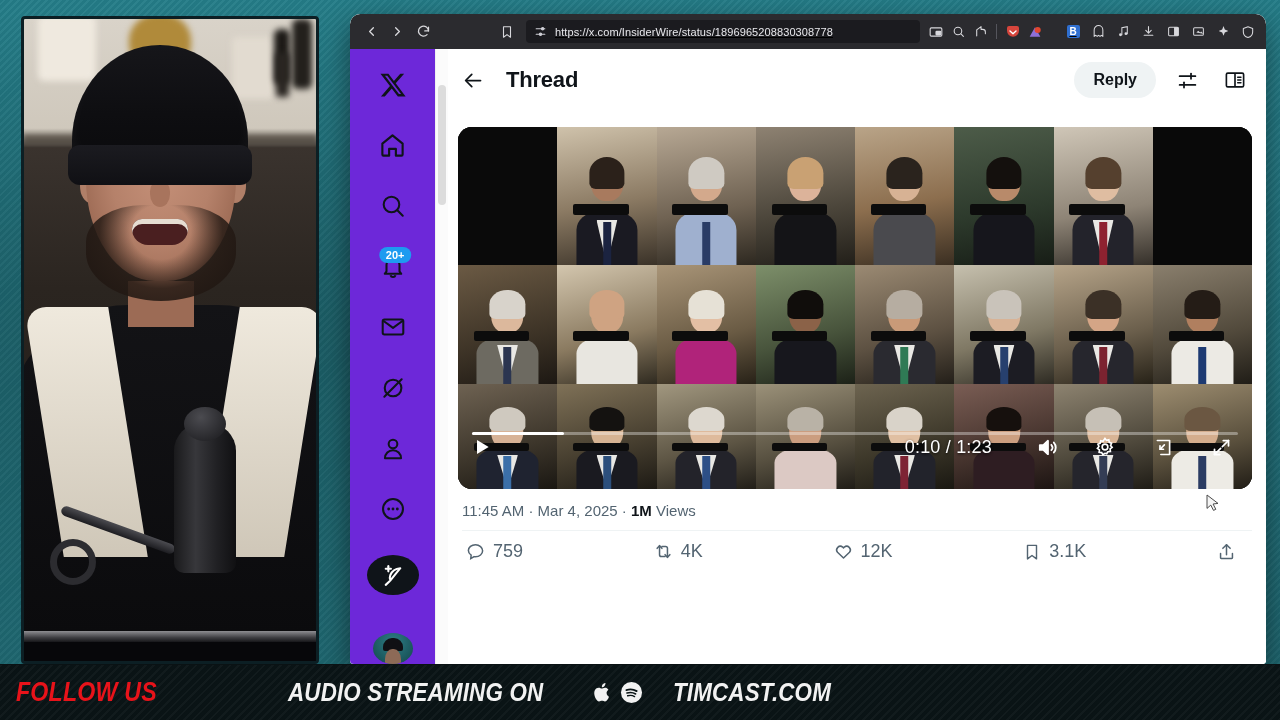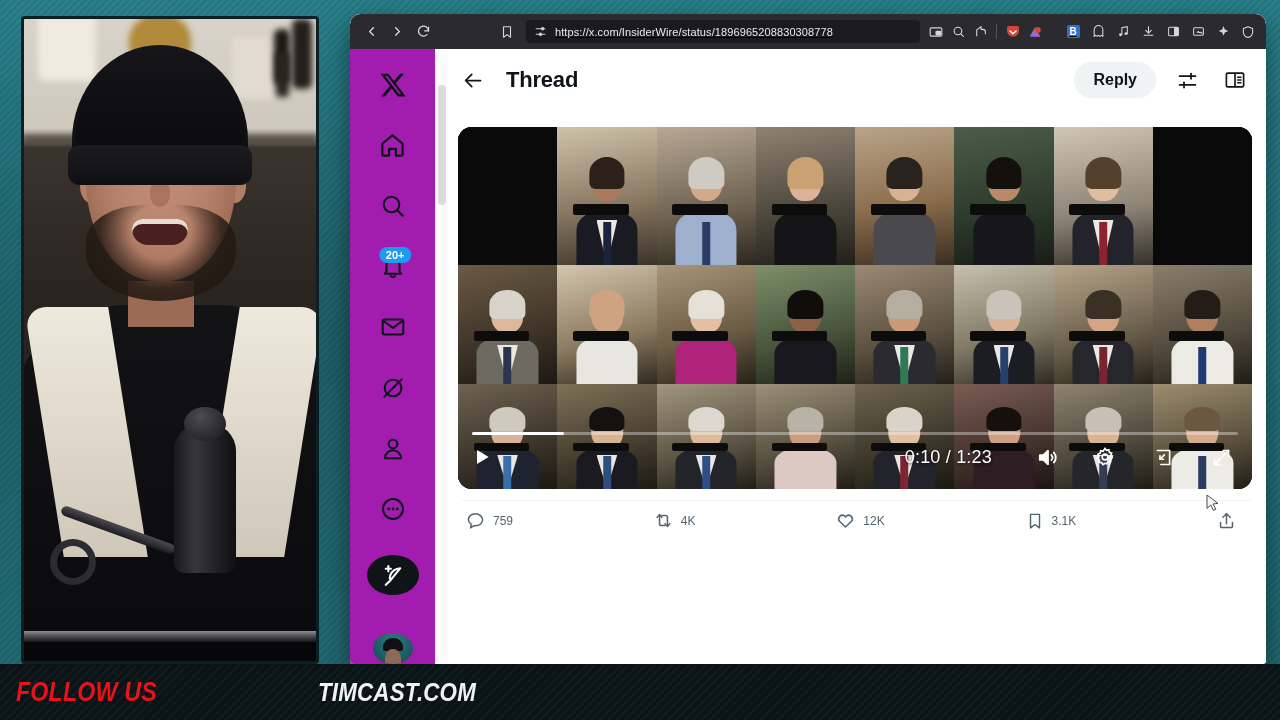--- a/index.html
+++ b/index.html
@@ -171,21 +171,21 @@
   .tb-right { display:flex; align-items:center; gap:2px; flex:0 0 auto; }
   .tb-sep { width:1px; height:15px; background:#55555c; margin:0 4px; }
   .ext-ico { width:20px;height:20px; display:flex;align-items:center;justify-content:center; border-radius:3px;}
   .tb-ext-group{ display:flex; align-items:center; gap:5px; margin-left:16px; }
   .ext-sq{ width:13px;height:13px; border-radius:2px; display:flex;align-items:center;justify-content:center;
            font-size:10px; font-weight:bold; }
 
   
   #page { position:absolute; left:0; right:0; top:35px; bottom:0; background:#fff; display:flex; }
   #xnav {
-    width:85px; flex:0 0 85px; background:#a21caf;
+    width:85px; flex:0 0 85px; background:#6d28d9;
     display:flex; flex-direction:column; align-items:center;
     padding-top:14px; gap:16px;
   }
   .nav-item{
     width:56px;height:58px; display:flex;align-items:center;justify-content:center;
     position:relative; border-radius:50%;
   }
   .nav-item svg{ display:block; }
   .badge {
     position:absolute; top:2px; left:50%; transform:translateX(-42%);
@@ -279,38 +279,38 @@
     position:absolute; left:16%; top:56%; width:56%; height:8%;
     background:#0c0c0c; border-radius:2px;
   }
 
   #vprogress{
     position:absolute; left:14px; right:14px; bottom:54px; height:3px;
     background: rgba(255,255,255,.35); border-radius:2px;
   }
   #vprogress .fill{ width:14%; height:100%; background:#fff; border-radius:2px; }
   #vcontrols{
-    position:absolute; left:0; right:0; bottom:5px; height:54px;
+    position:absolute; left:0; right:0; bottom:15px; height:54px;
     display:flex; align-items:center; padding:0 14px; gap:18px;
     color:#fff;
   }
   #vcontrols .ctl{ display:flex; align-items:center; justify-content:center; }
   #vtime{ font-size:18px; font-weight:500; letter-spacing:.2px; margin-right:14px;
           text-shadow:0 1px 3px rgba(0,0,0,.8); }
   .ctl-gap{ flex:1 1 auto; }
   .vc-ico{ width:34px;height:34px; margin-left:6px; display:flex;align-items:center;justify-content:center;}
 
   #meta-row{
     padding:13px 14px 0 14px; font-size:15px; color:#536471;
   }
   #meta-row b{ color:#0f1419; font-weight:700; }
   #meta-sep{ margin:11px 14px 0 14px; border-top:1px solid #eff3f4; }
   #engage{
     display:flex; align-items:center; padding:10px 22px 0 18px;
-    color:#536471; font-size:12px;
+    color:#536471; font-size:18px;
   }
   .eng{ display:flex; align-items:center; gap:8px; }
   .eng-gap{ flex:1 1 auto; }
 
   
   #banner{
     position:absolute; left:0; right:0; bottom:0; height:56px;
     background:#0a1416;
     background-image: repeating-linear-gradient(
       -45deg, rgba(255,255,255,.030) 0 2px, rgba(0,0,0,.03) 2px 6px);
@@ -869,20 +869,28 @@
             <svg width="21" height="21" viewBox="0 0 24 24" fill="none" stroke="#fff" stroke-width="2" stroke-linecap="round" stroke-linejoin="round">
                 <polyline points="14 4 20 4 20 10"></polyline>
                 <polyline points="10 20 4 20 4 14"></polyline>
                 <line x1="20" y1="4" x2="13" y2="11"></line>
                 <line x1="4" y1="20" x2="11" y2="13"></line>
               </svg>
           </div>
         </div>
       </div>
 
+      <div id="meta-row">
+        <span>11:45 AM</span>
+        <span>·</span>
+        <span>Mar 4, 2025</span>
+        <span>·</span>
+        <b>1M</b>
+        <span>Views</span>
+      </div>
 
       <div id="meta-sep"></div>
 
       <div id="engage">
         <div class="eng">
           <svg width="19" height="19" viewBox="0 0 24 24" fill="none" stroke="#536471" stroke-width="1.9">
               <path d="M12 3.4c-5 0-9 3.3-9 7.4 0 2.4 1.4 4.5 3.5 5.9L6 21l4.3-2.5c.6.1 1.1.1 1.7.1 5 0 9-3.3 9-7.4s-4-7.8-9-7.8z"></path>
             </svg>
           <span>759</span>
         </div>
@@ -934,18 +942,35 @@
 <div id="banner">
   <div id="bn-follow" class="bn" style="color: rgb(232, 19, 26);">FOLLOW US</div>
   <div class="bn-gap-1"></div>
 
   <div class="bn-gap-1"></div>
 
   <div class="bn-gap-1"></div>
 
   <div class="bn-gap-2"></div>
 
+  <div class="bn-item">
+    <span class="bn">AUDIO STREAMING ON</span>
+    <span class="bi">
+      <svg width="23" height="23" viewBox="0 0 24 24" fill="#f2f2f2">
+          <path d="M16.2 12.6c0-2.4 1.9-3.5 2-3.6-1.1-1.6-2.8-1.8-3.4-1.9-1.5-.15-2.9.85-3.6.85-.75 0-1.9-.83-3.1-.8-1.6.02-3.1.93-3.9 2.35-1.7 2.9-.43 7.2 1.2 9.55.8 1.15 1.75 2.45 3 2.4 1.2-.05 1.65-.78 3.1-.78s1.85.78 3.1.75c1.28-.02 2.1-1.18 2.88-2.33.9-1.33 1.28-2.62 1.3-2.69-.03-.01-2.5-.96-2.53-3.8z"></path>
+          <path d="M14.1 5.1c.66-.8 1.1-1.9 1-3-.95.04-2.1.63-2.78 1.42-.6.7-1.13 1.83-.99 2.9 1.06.08 2.14-.54 2.77-1.32z"></path>
+        </svg>
+    </span>
+    <span class="bi">
+      <svg width="23" height="23" viewBox="0 0 24 24">
+          <circle cx="12" cy="12" r="11" fill="#f2f2f2"></circle>
+          <path d="M6.6 9.4c3.6-1.05 7.9-.65 10.8 1.15" stroke="#0a1416" stroke-width="1.9" fill="none" stroke-linecap="round"></path>
+          <path d="M7.3 12.5c3-.85 6.6-.5 9 1" stroke="#0a1416" stroke-width="1.7" fill="none" stroke-linecap="round"></path>
+          <path d="M8 15.4c2.4-.65 5.3-.4 7.2.8" stroke="#0a1416" stroke-width="1.5" fill="none" stroke-linecap="round"></path>
+        </svg>
+    </span>
+  </div>
   <div class="bn-gap-2"></div>
 
   <div class="bn-item">
     <span class="bn">TIMCAST.COM</span>
   </div>
 </div>
 
 </body></html>

